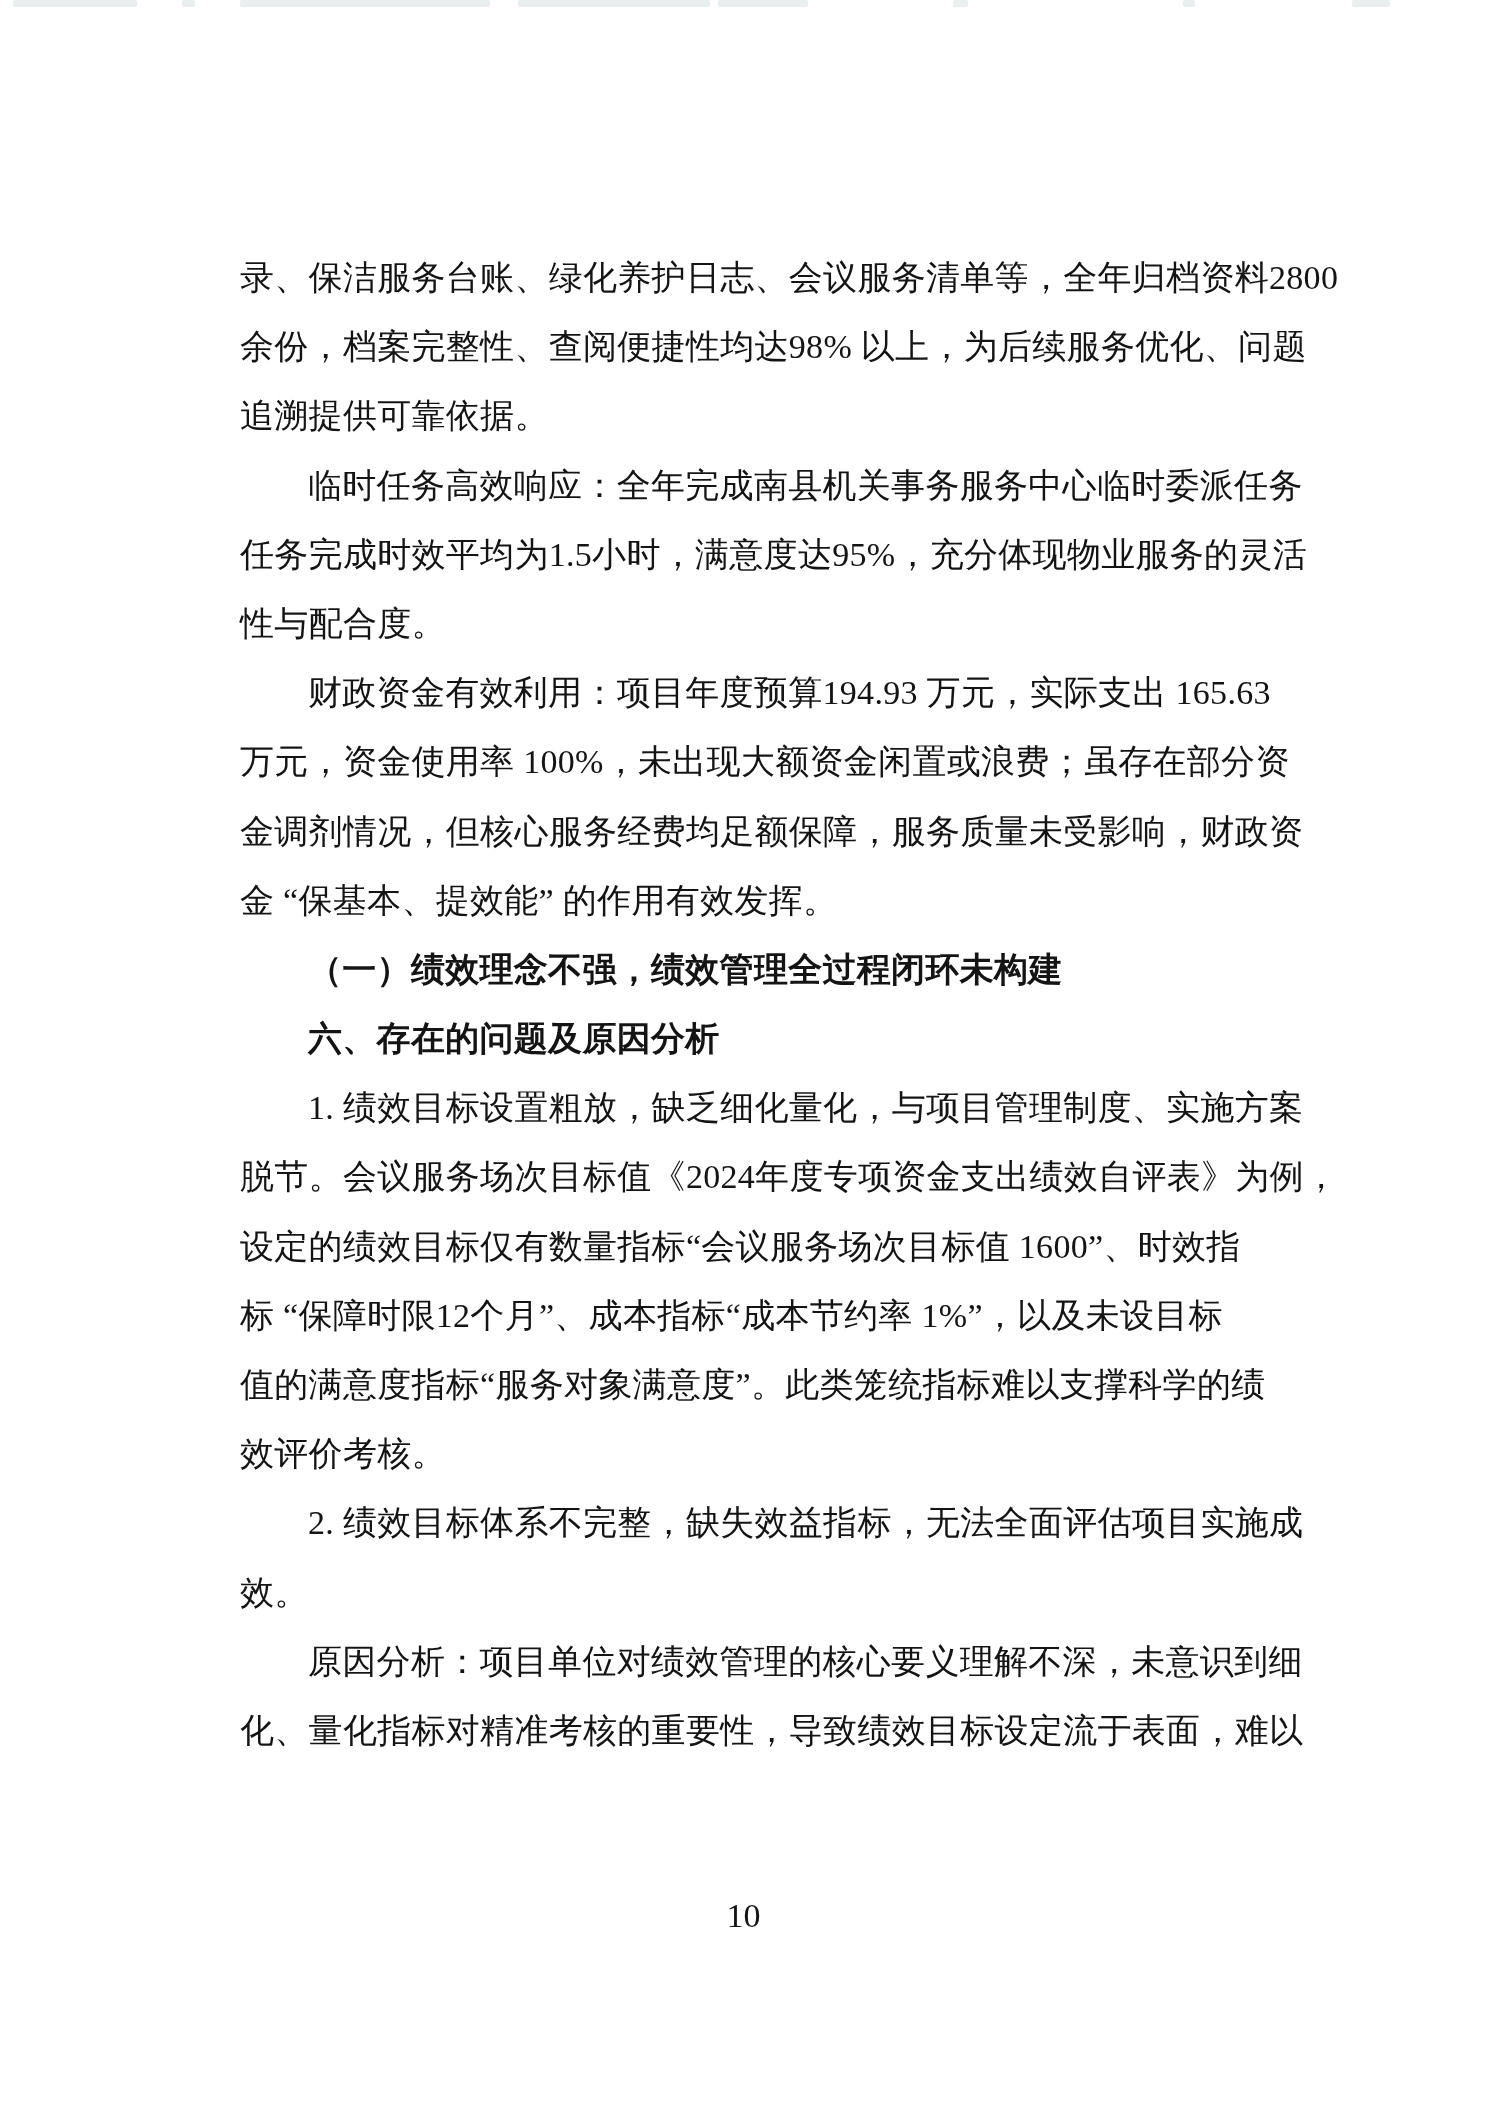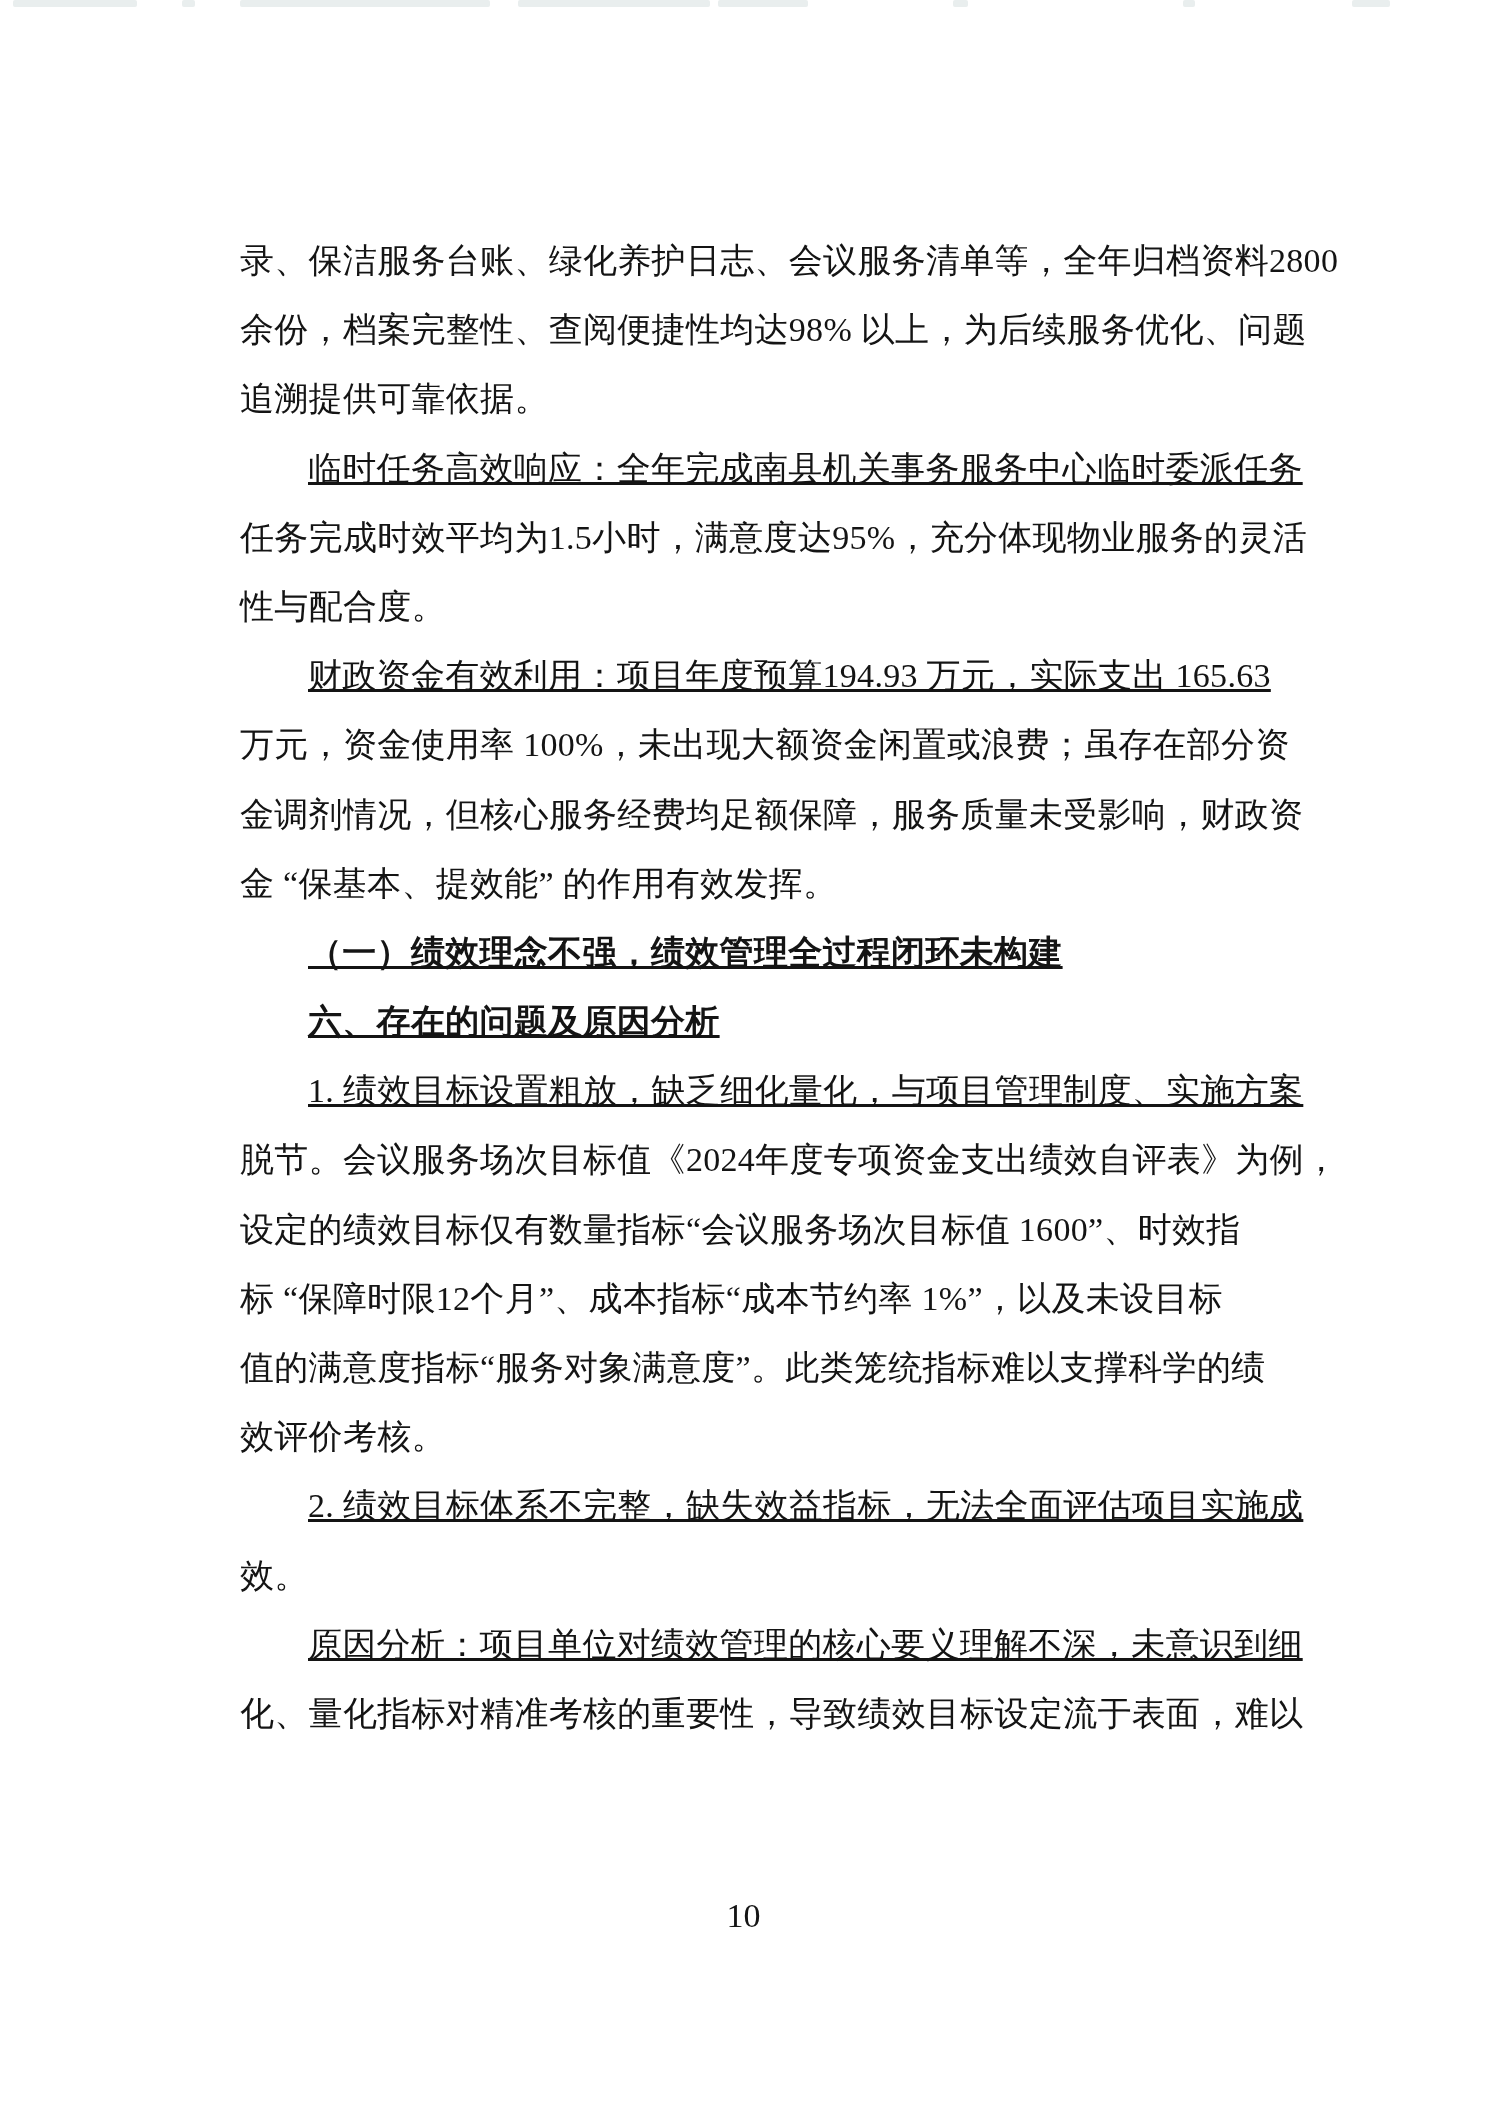--- a/index.html
+++ b/index.html
@@ -23,35 +23,34 @@
   }
   .strip-seg {
     position: absolute;
     top: 0;
     height: 7px;
     border-radius: 2px;
   }
   .content {
     position: absolute;
     left: 240px;
-    top: 226px;
+    top: 243px;
     width: 1090px;
   }
   .doc-line {
     height: 69.2px;
     line-height: 69.2px;
     font-size: 34px;
     letter-spacing: 0.3px;
     color: #141414;
     white-space: nowrap;
     text-align: left;
   }
   .doc-line.indent {
     padding-left: 68px;
-    text-decoration: underline;
   }
   .doc-line.bold {
     font-weight: 700;
   }
   .page-number {
     position: absolute;
     top: 1896px;
     left: 0;
     width: 1487px;
     text-align: center;

